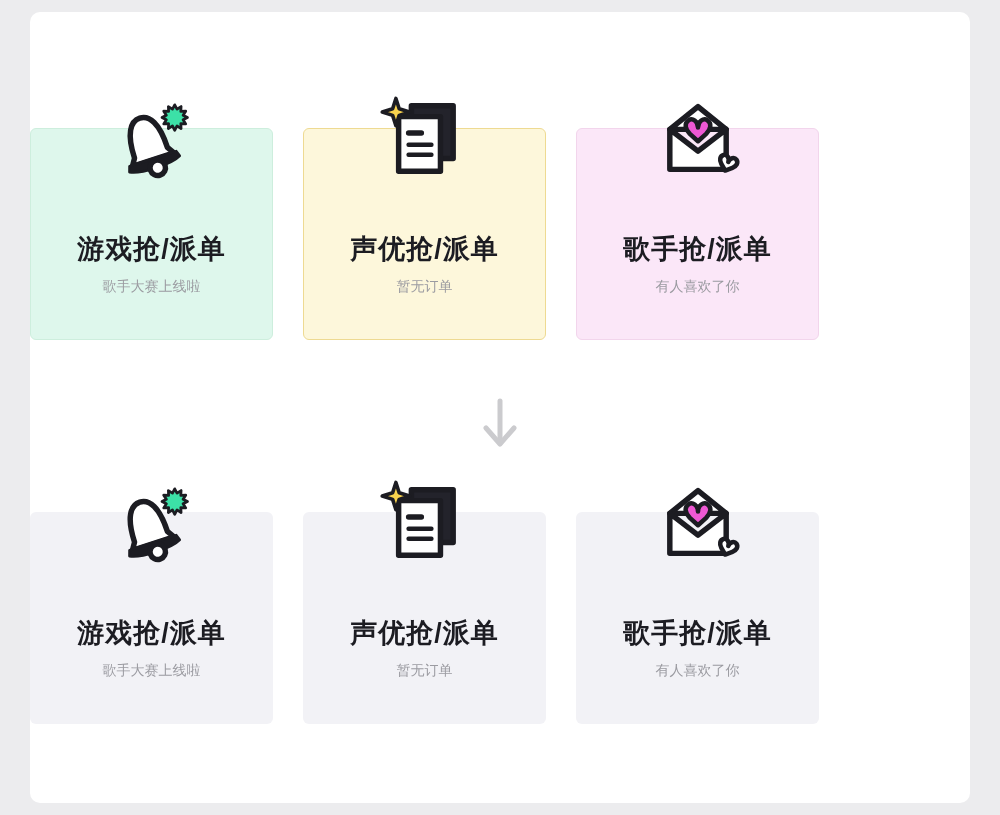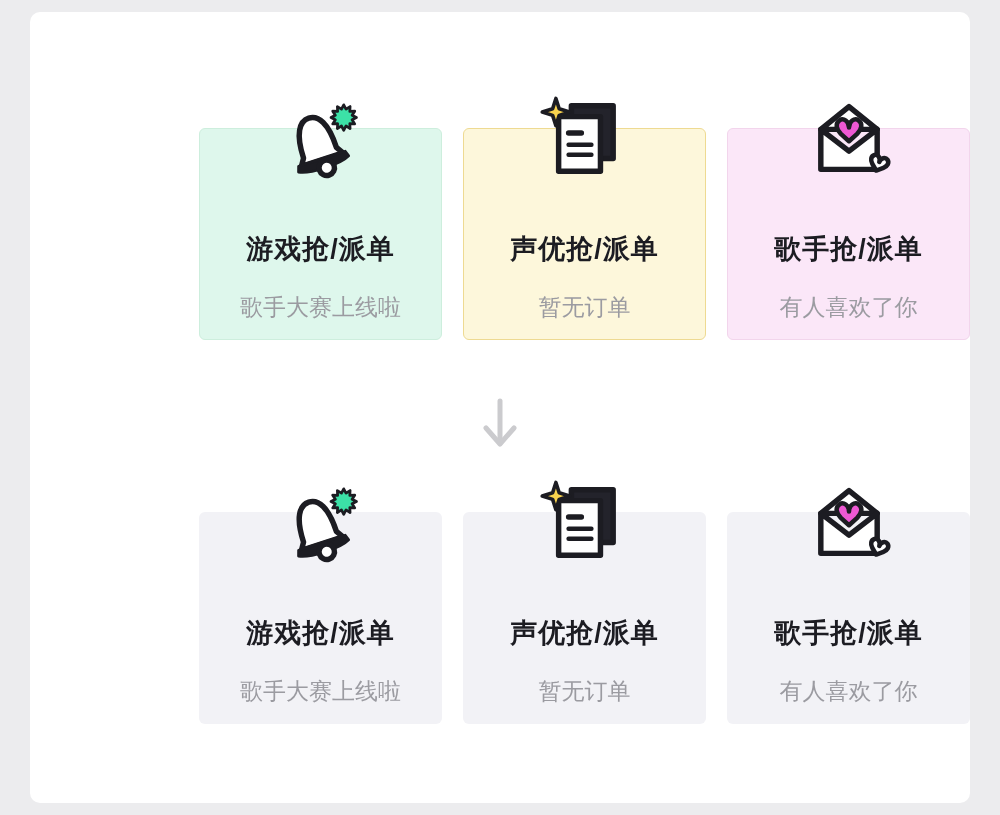--- a/index.html
+++ b/index.html
@@ -7,21 +7,21 @@
   body {
     background: var(--page_bg, #ececee);
     font-family: "Liberation Sans", "DejaVu Sans", sans-serif;
   }
   .page { position:relative; width:1000px; height:815px; }
   .panel {
     position:absolute; left:30px; right:30px; top:12px; bottom:12px;
     background: var(--panel_bg, #ffffff);
     border-radius:10px;
   }
-  .row { display:flex; justify-content:flex-end; gap:21px; }
+  .row { display:flex; justify-content:flex-start; gap:30px; }
   .row-top { padding-top:116px; }
   .card {
     width:243px; height:212px;
     border-radius:6px;
     border:1px solid transparent;
     position:relative;
     text-align:center;
   }
   .icon {
     position:absolute; top:-36px; left:50%;
@@ -29,22 +29,22 @@
     width:100px; height:100px;
   }
   .icon svg { width:100%; height:100%; display:block; }
   .card-title {
     margin-top:102px;
     font-size:27px; font-weight:bold;
     color: var(--title_text, #1c1c22);
     letter-spacing:1px;
   }
   .card-subtitle {
-    margin-top:25px;
-    font-size:23px;
+    margin-top:11px;
+    font-size:14px;
     color: var(--subtitle_text, #9b9ba1);
     font-family: Liberation Serif, serif;
   }
   .arrow-wrap { display:flex; justify-content:center; padding:55px 0; }
 </style>
 </head>
 <body>
 
 <div class="page">
   <div class="panel">

